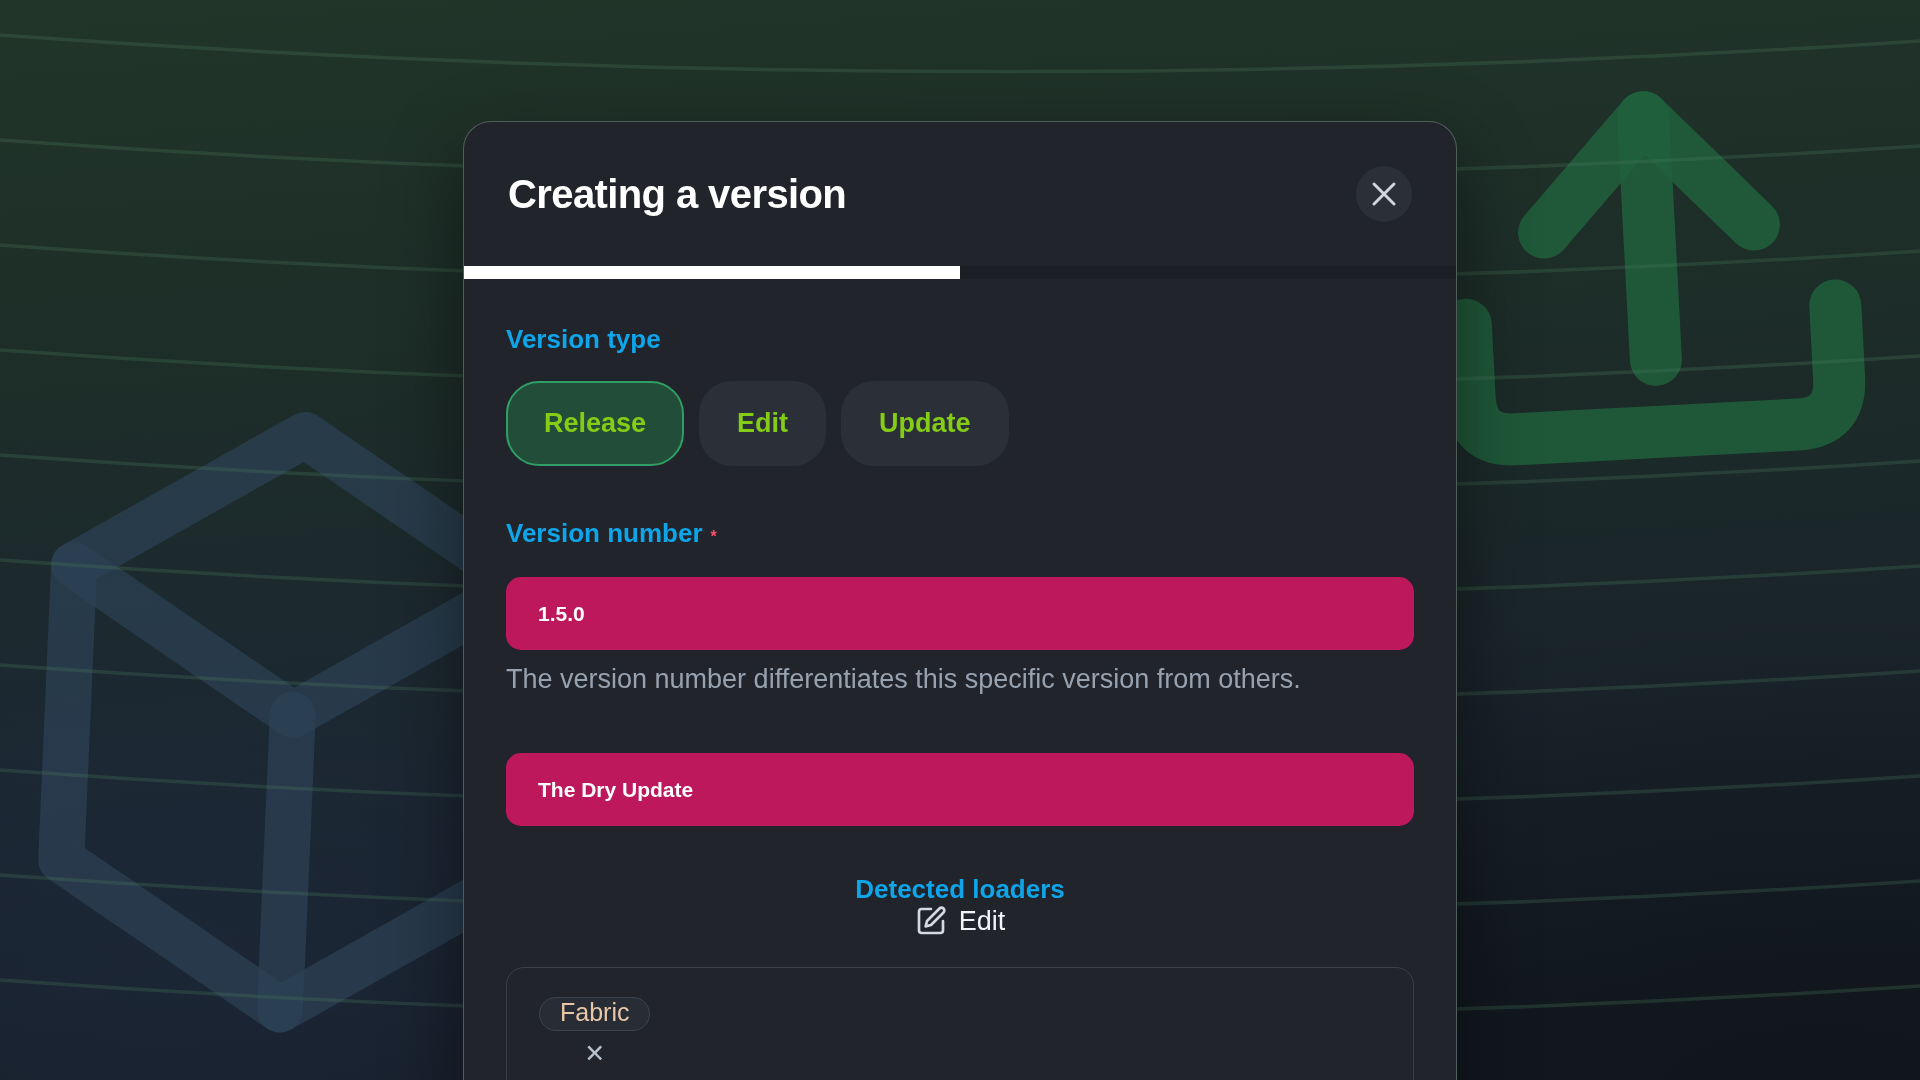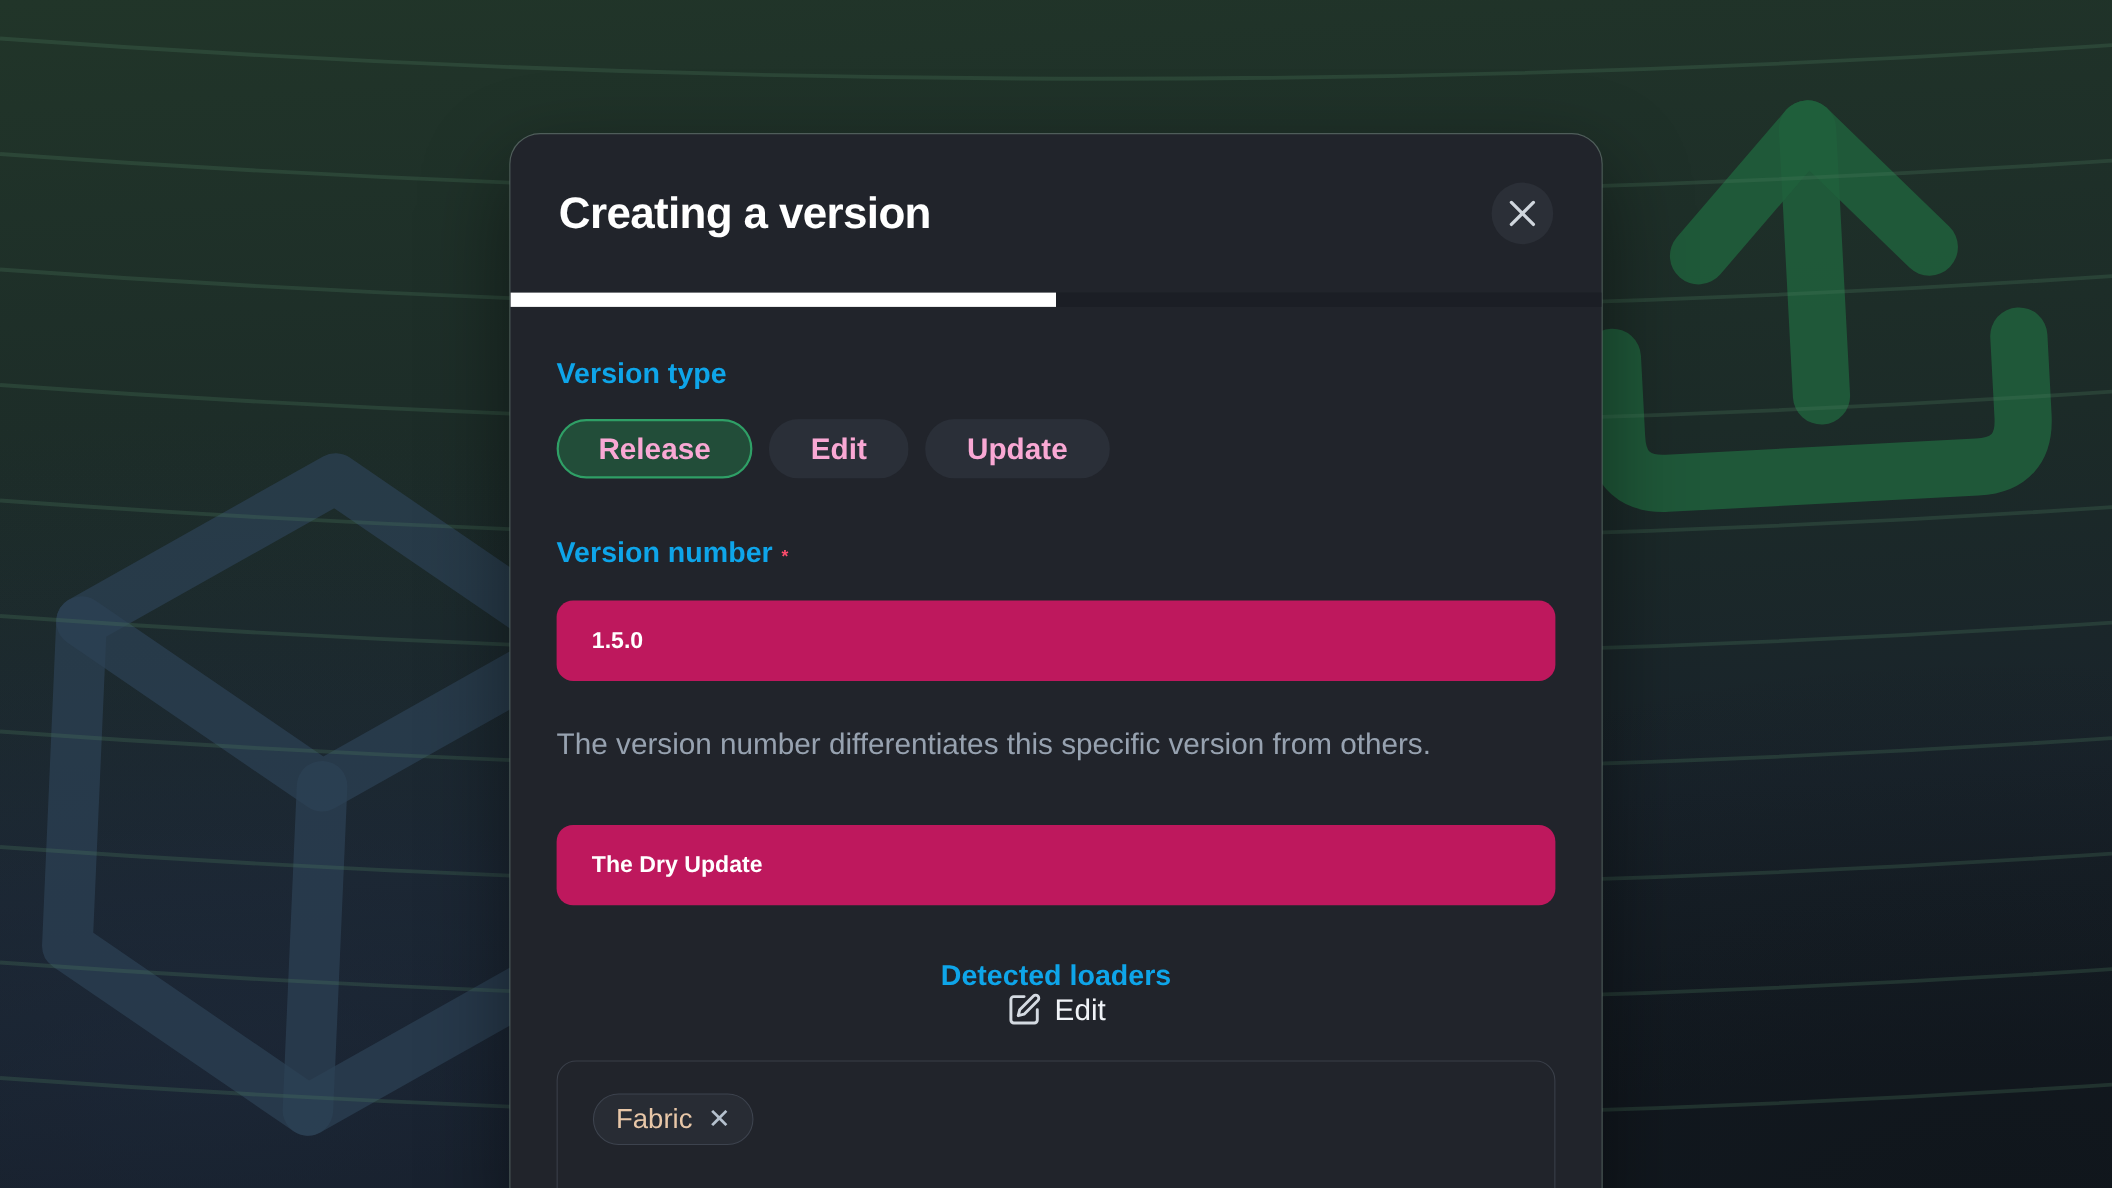--- a/index.html
+++ b/index.html
@@ -22,45 +22,45 @@
                display:flex; align-items:center; justify-content:center;
                border:none; cursor:pointer; flex:0 0 auto; }
   .progress { height:13px; background:#1b1e25; width:100%; }
   .progress-fill { height:100%; background:#ffffff; width:50%; }
 
   .modal-body { padding:45px 42px 0 42px; }
   .field-label { font-size:26px; font-weight:700; color:#0ea5e9; }
   .req { color:var(--accent-red,#ff4d6d); font-weight:700; margin-left:8px; }
 
   .pill-row { display:flex; gap:15px; margin-top:26px; }
-  .pill-btn { height:54px; padding:0 36px; border-radius:33px; font-size:27px;
-              font-weight:700; color:#f9a8d4; background:#2a2f38;
+  .pill-btn { height:85px; padding:0 36px; border-radius:33px; font-size:27px;
+              font-weight:700; color:#84cc16; background:#2a2f38;
               border:2px solid transparent; cursor:pointer;
               font-family:"Liberation Sans", sans-serif; }
   .pill-btn.selected { background:#224d39; border-color:var(--accent-green,#2f9f66); }
 
   .section { margin-top:52px; }
   .text-input { display:block; width:100%; height:73px; margin-top:28px;
                 background:#be185d; border:none; border-radius:15px;
                 padding:0 32px; font-size:21px; font-weight:600; color:#ffffff;
                 font-family:"Liberation Sans", sans-serif; outline:none; }
-  .help-text { margin-top:36px; max-width:880px; font-size:27px; line-height:43px;
+  .help-text { margin-top:8px; max-width:880px; font-size:27px; line-height:43px;
                color:#97a2b0; }
 
   .loaders-row { margin-top:48px; display:flex; align-items:center;
                  justify-content:space-between;flex-direction:column; }
   .edit-btn { display:flex; align-items:center; gap:12px; background:none;
               border:none; cursor:pointer; color:#f0f3f7; font-size:27px;
               font-weight:400; font-family:"Liberation Sans", sans-serif; }
   .loaders-box { margin-top:30px; border:1px solid #3a3f49; border-radius:18px;
                  height:230px; padding:29px 32px; display:flex;
                  align-items:flex-start; gap:14px; }
-  .tag { display:inline-flex; align-items:center; gap:14px; height:47px;
+  .tag { display:inline-flex; align-items:center; gap:14px; height:34px;
          padding:0 20px; border-radius:24px; background:#282c34;
-         border:1px solid #3d434e; }
+         border:1px solid #3d434e;flex-direction:column; }
   .tag-label { font-size:25px; font-weight:500; color:var(--fabric-tan,#e8c7a8); }
   .tag-x { background:none; border:none; cursor:pointer; color:#b5c1ce;
            font-size:25px; line-height:1; padding:0;
            font-family:"Liberation Sans", sans-serif; }
 </style>
 </head>
 <body>
 
 <div class="stage">
 

